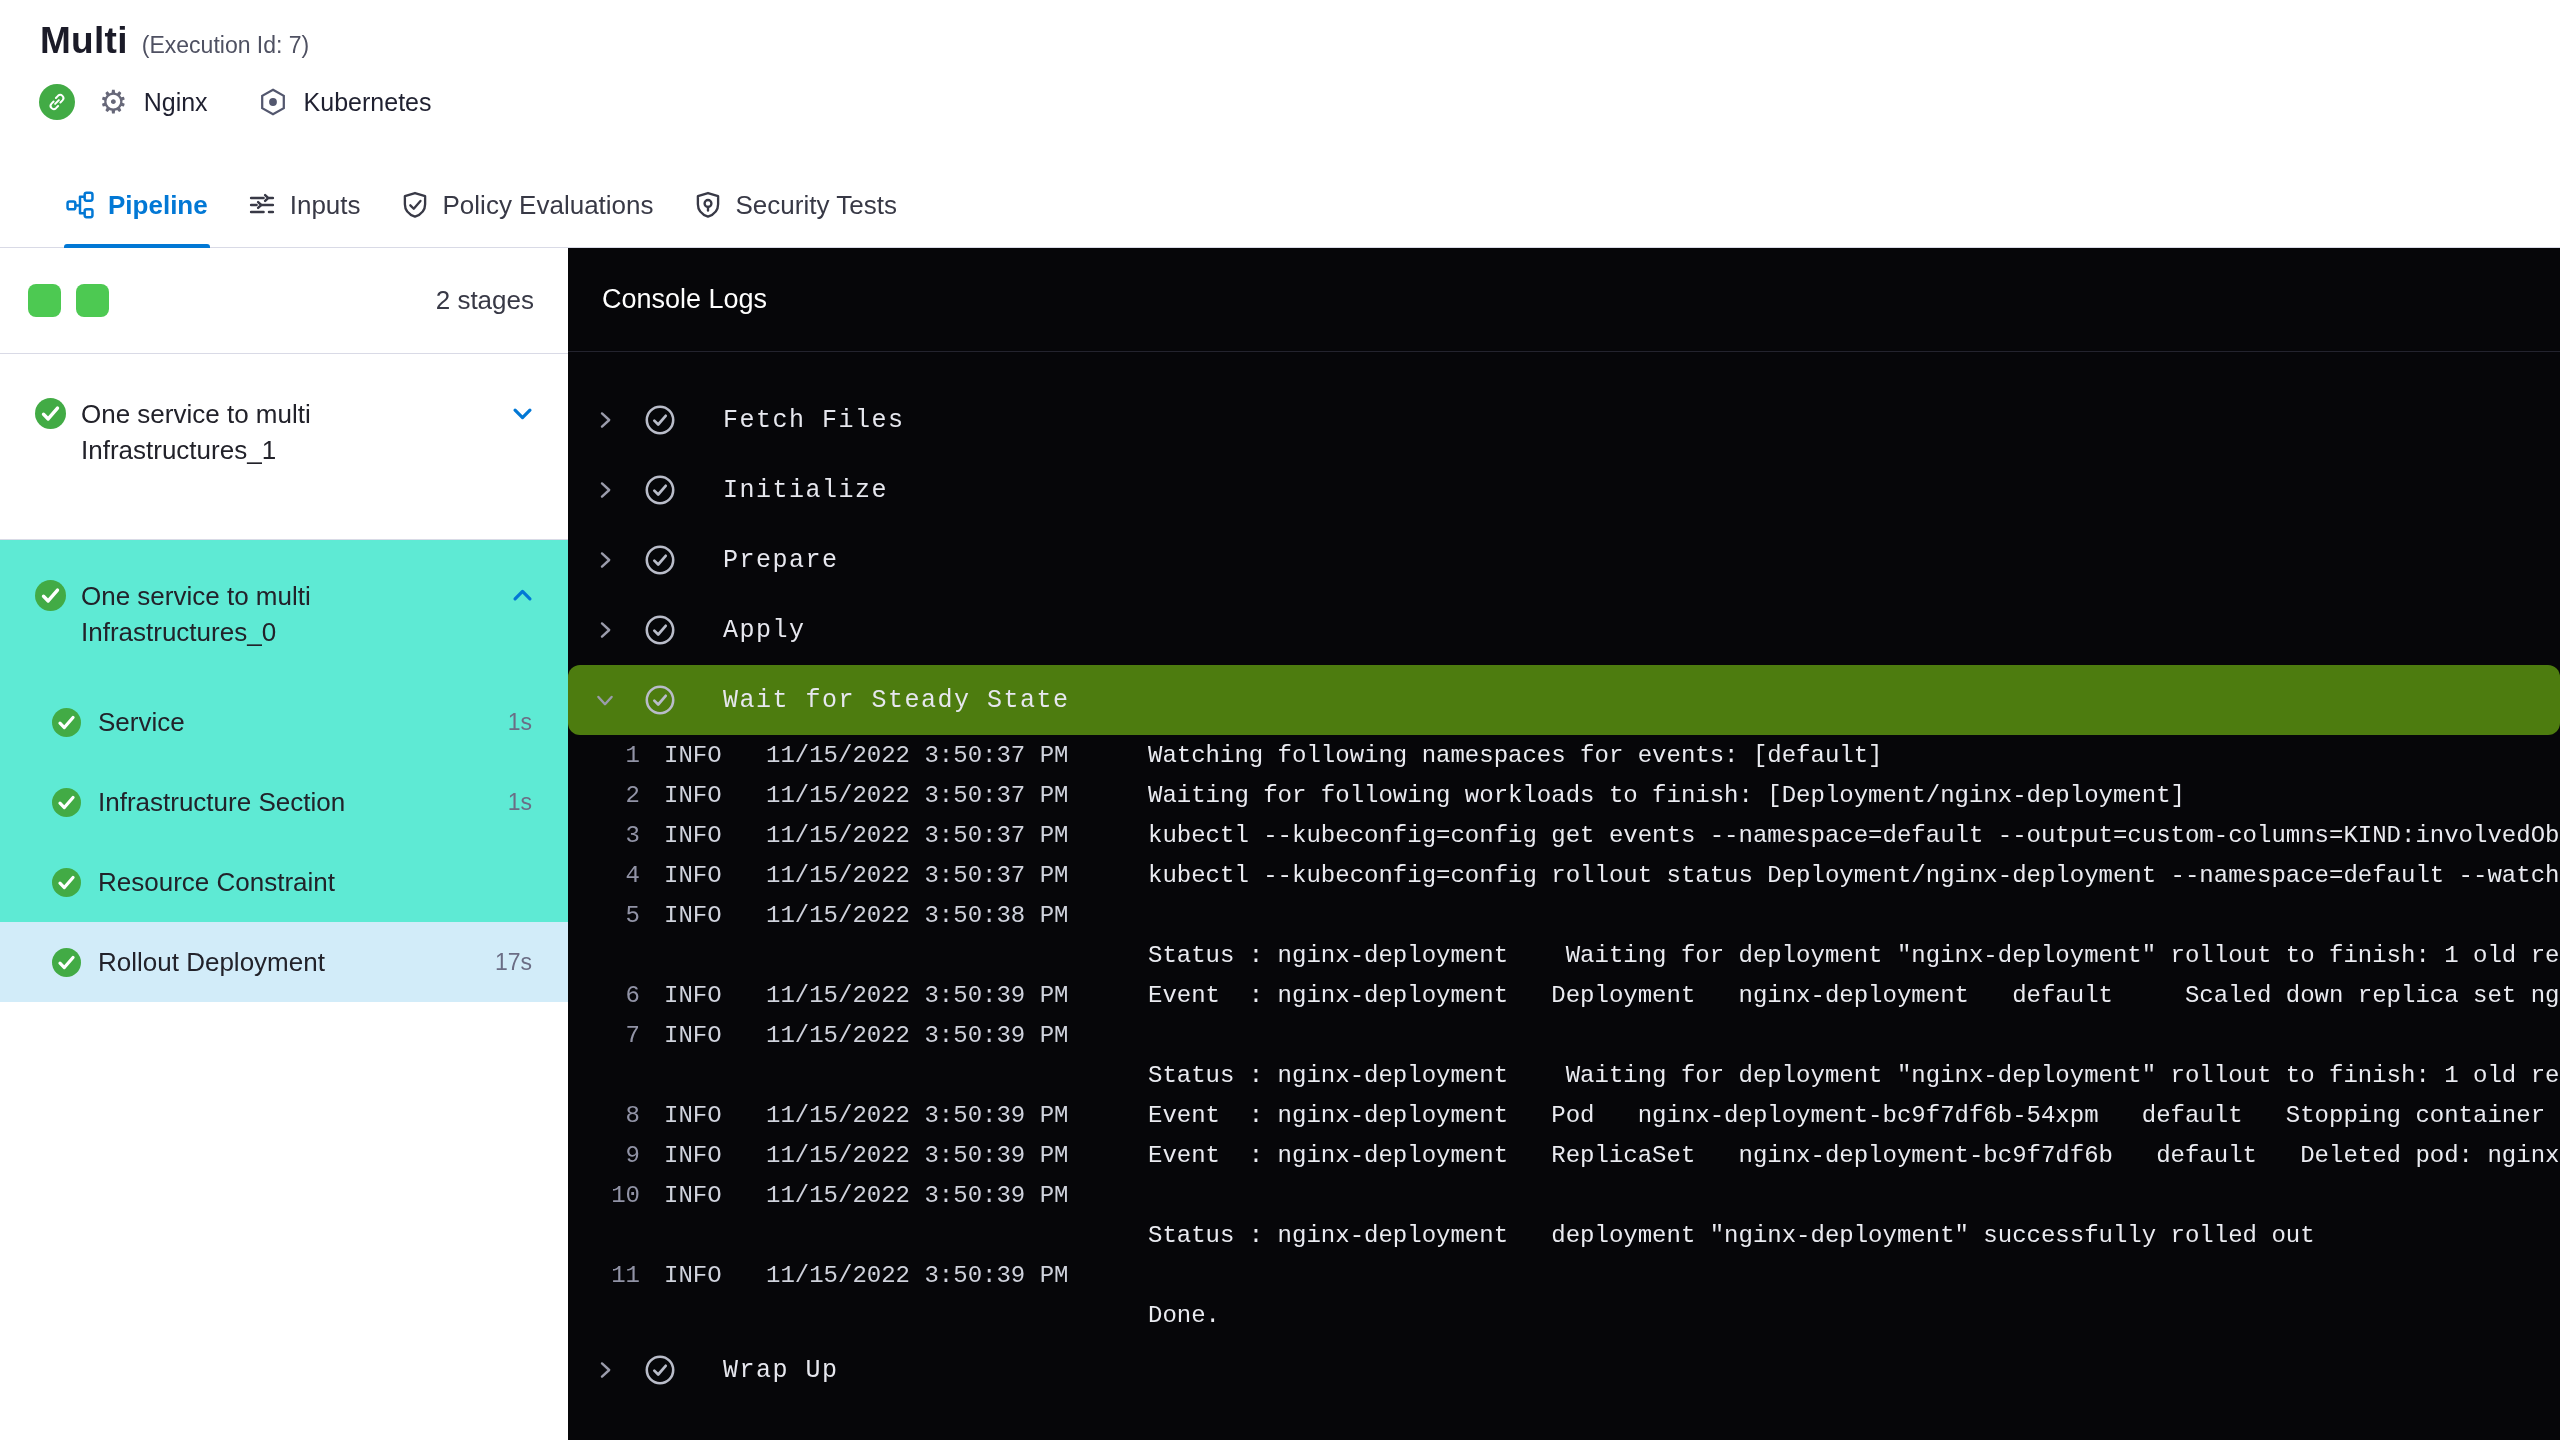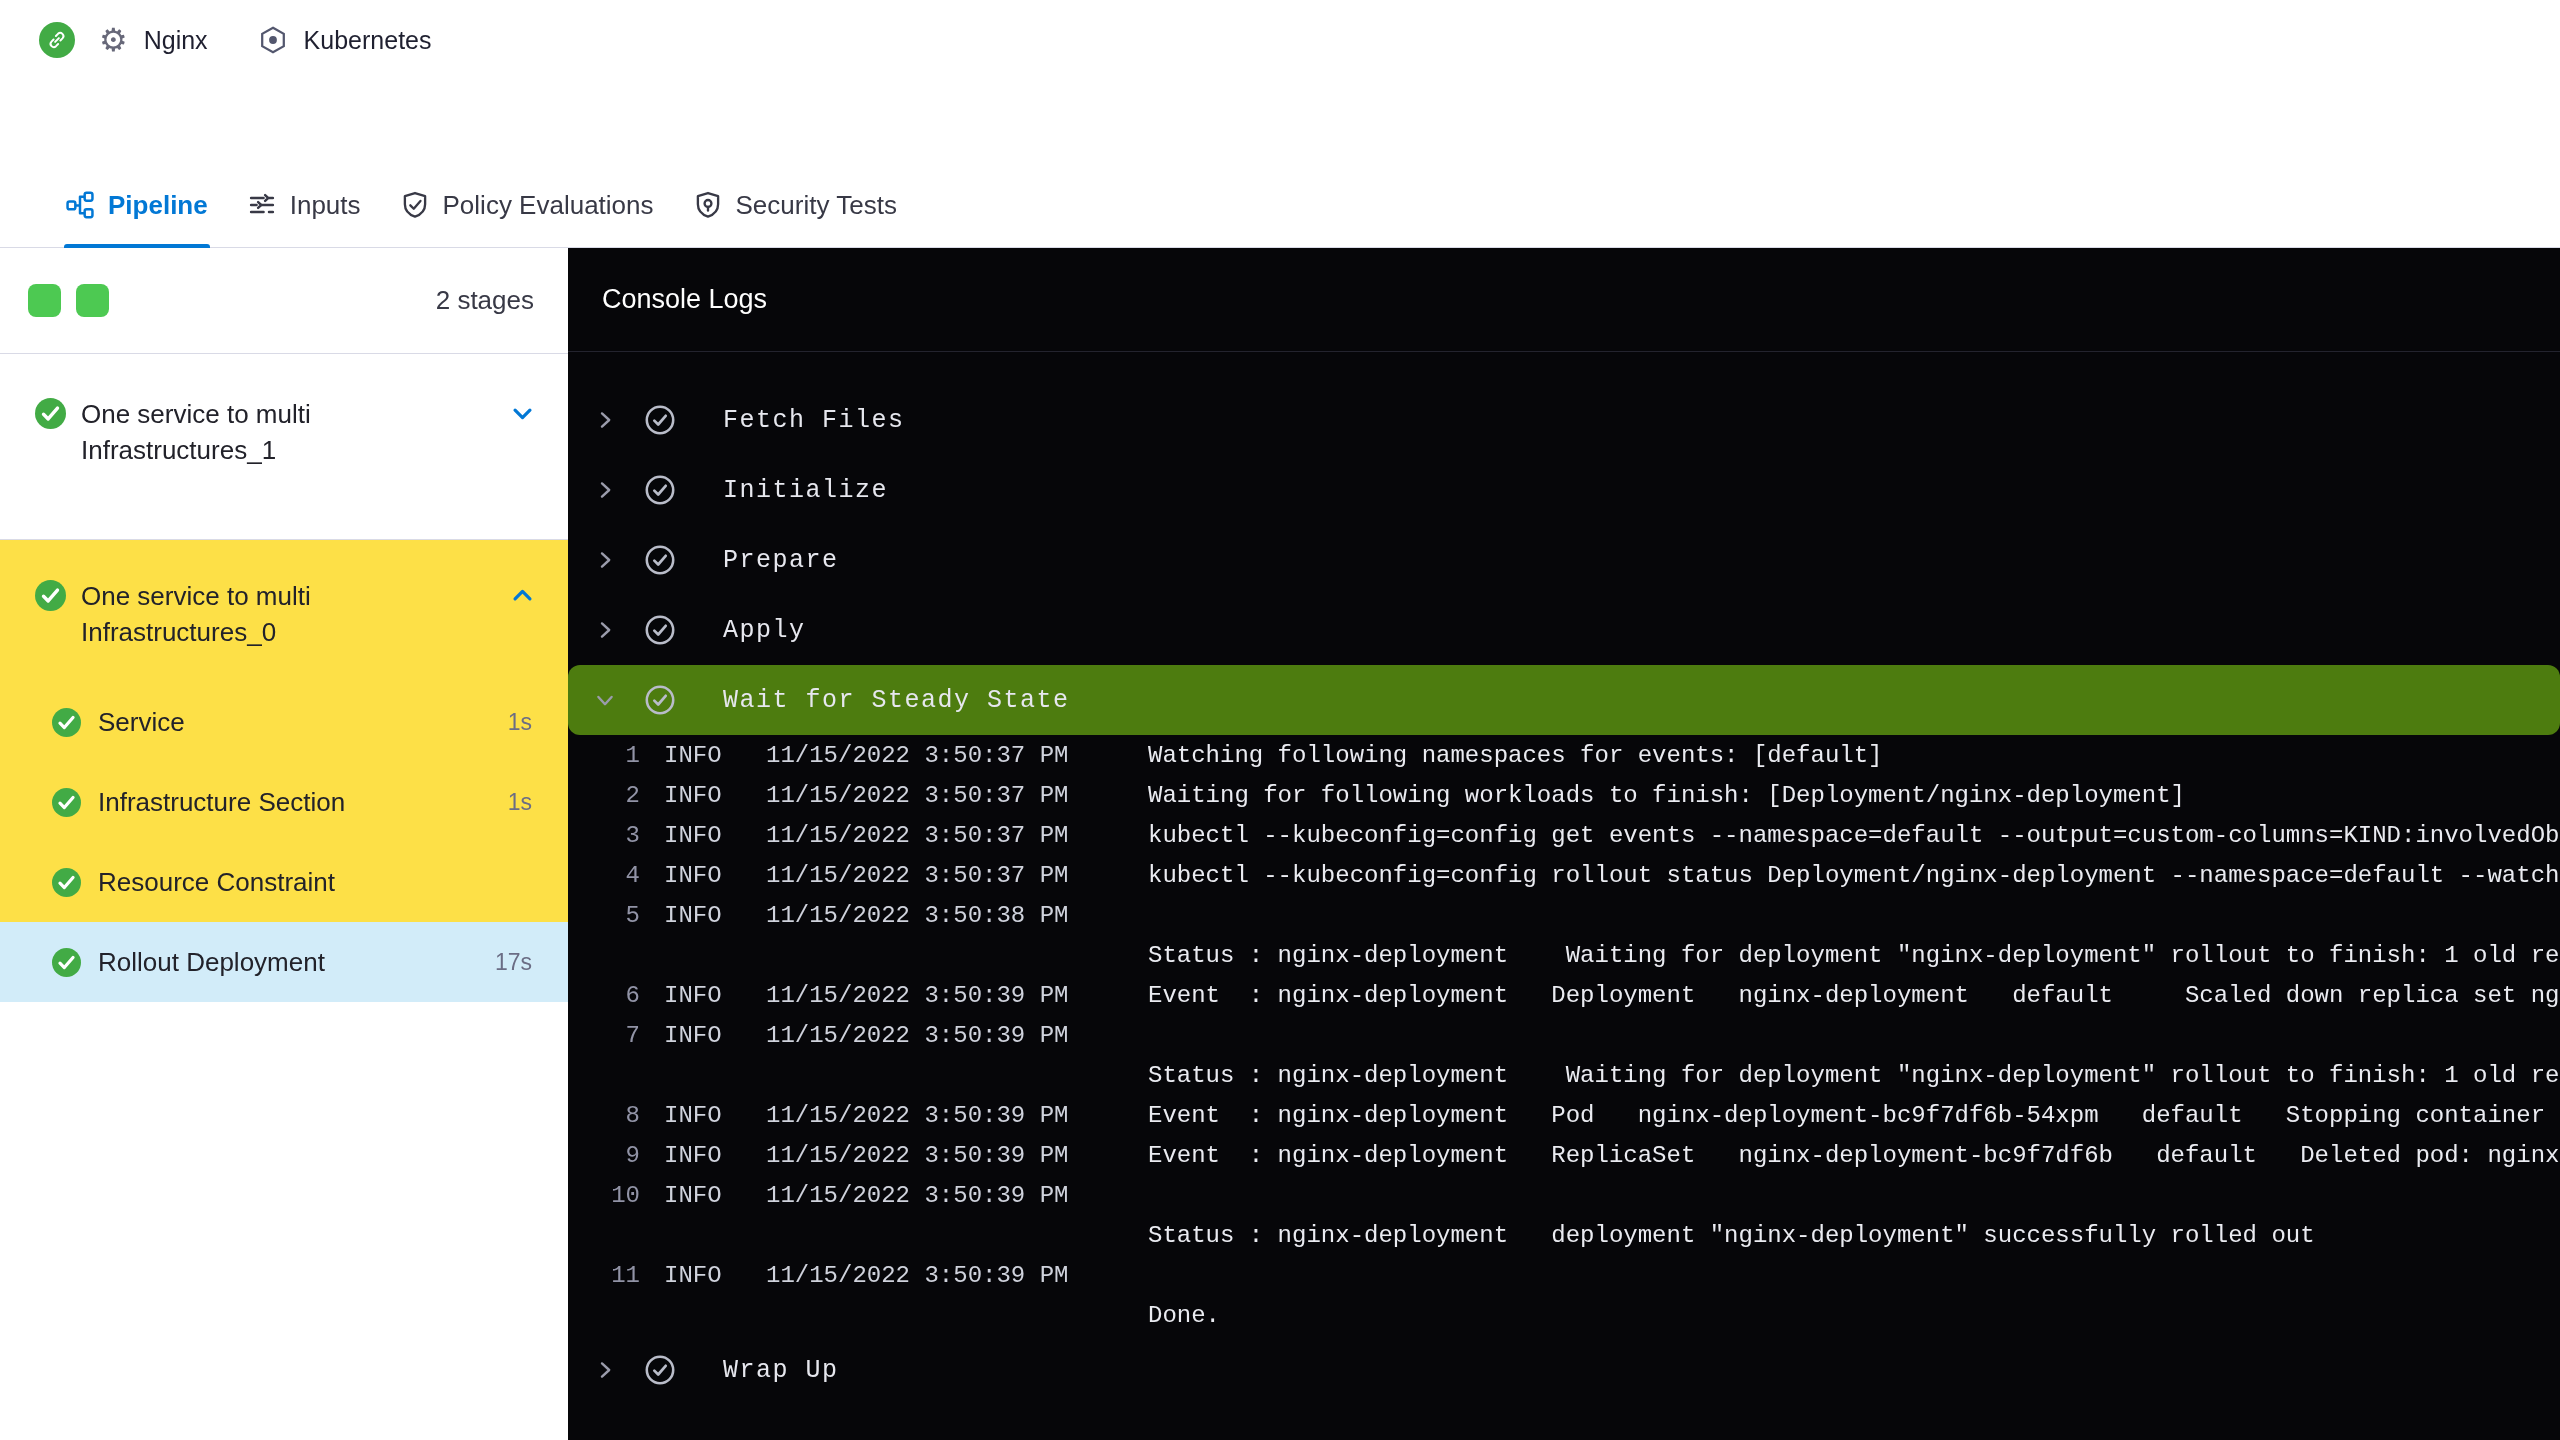--- a/index.html
+++ b/index.html
@@ -41,21 +41,21 @@
   .sq + .sq { margin-left:15px; }
   .stage-count { margin-left:auto; font-size:26px; color:#383946; }
 
   .stage-row { display:flex; align-items:flex-start; padding:0 32px 0 35px; }
   .stage1 { height:186px; border-bottom:1px solid #d9dae6; padding-top:42px; }
   .grp-hdr { height:142px; padding-top:38px; }
   .icon-check { width:31px; height:31px; flex:none; margin-top:2px; }
   .stage-label { font-size:26px; color:#22222a; line-height:1.4; margin-left:15px; width:320px; }
   .chev { margin-left:auto; width:27px; height:27px; flex:none; margin-top:4px; cursor:pointer; }
 
-  .stage-group { background:#fde047; }
+  .stage-group { background:#5eead4; }
   .step-row { height:80px; display:flex; align-items:center; padding:0 36px 0 52px; }
   .step-row.selected { background:#d2ecf9; }
   .step-check { width:29px; height:29px; flex:none; }
   .step-label { font-size:26px; color:#22222a; margin-left:17px; }
   .step-duration { margin-left:auto; font-size:23px; color:#6b6d85; }
 
   
   .console { flex:1; min-width:0; background:#060609; display:flex; flex-direction:column; }
   .console-hdr { flex:none; height:104px; display:flex; align-items:center; padding-left:34px;
                  border-bottom:1px solid #23232e; font-size:27px; font-weight:400; color:#fff; }
@@ -75,20 +75,24 @@
   .lvl { flex:none; width:80px;  margin-left:24px; color:#cfd2dc; }
   .lt  { flex:none; width:382px; margin-left:22px; color:#cfd2dc; }
   .lm  { flex:1; min-width:0; overflow:hidden; color:#eaebf1; }
 </style>
 </head>
 <body>
 
 <div class="app">
 
   <div class="hdr">
+    <div class="title-row">
+      <span class="page-title">Multi</span>
+      <span class="exec-id">(Execution Id: 7)</span>
+    </div>
     <div class="meta-row">
       <span class="svc-badge">
         <svg viewBox="0 0 20 20" fill="none" stroke="#fff" stroke-width="1.8" stroke-linecap="round">
           <path d="M8.3 11.7l3.4-3.4"></path>
           <path d="M9 6.3l1.9-1.9a2.9 2.9 0 0 1 4.1 4.1L13.1 10.4"></path>
           <path d="M11 13.7l-1.9 1.9a2.9 2.9 0 0 1-4.1-4.1L6.9 9.6"></path>
         </svg>
       </span>
       <span class="gear">⚙</span>
       <span class="meta-label">Nginx</span>

